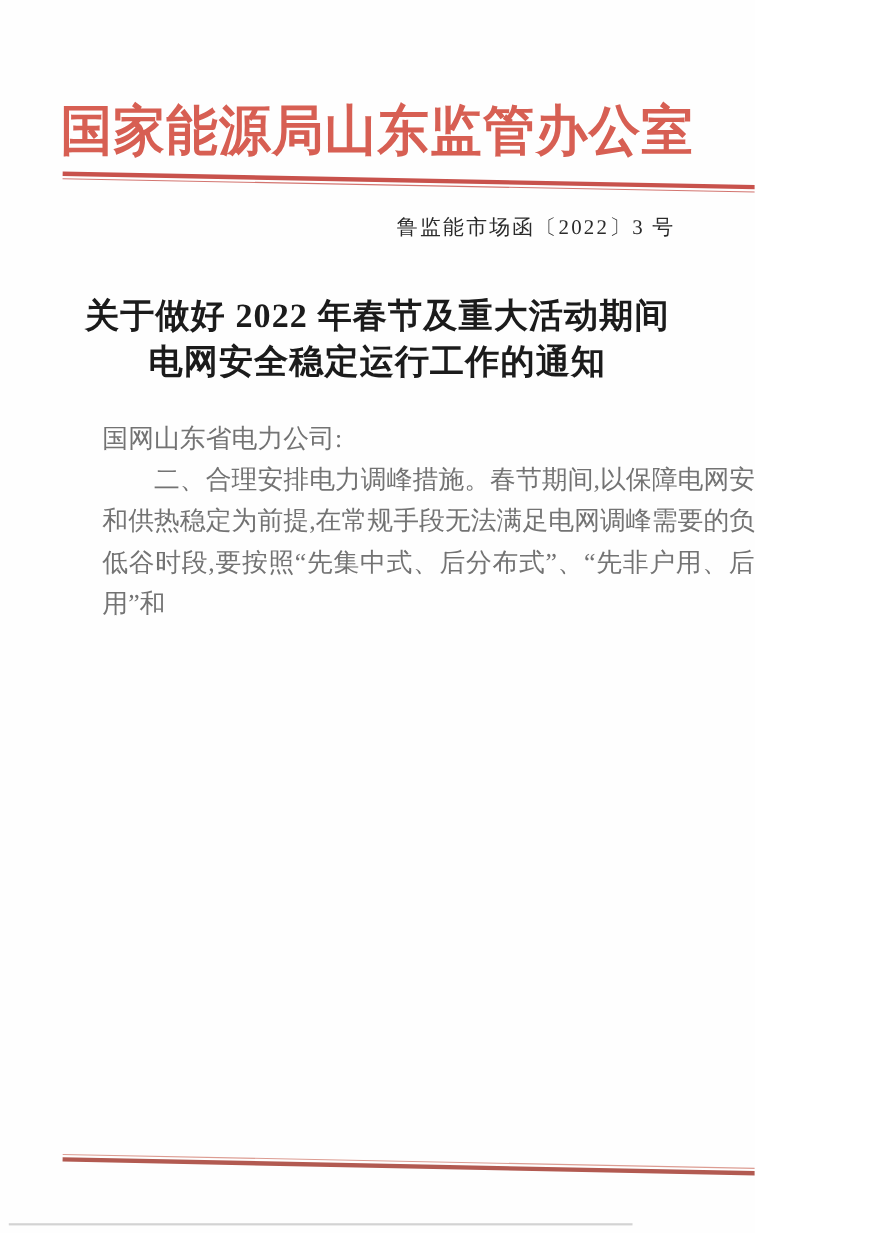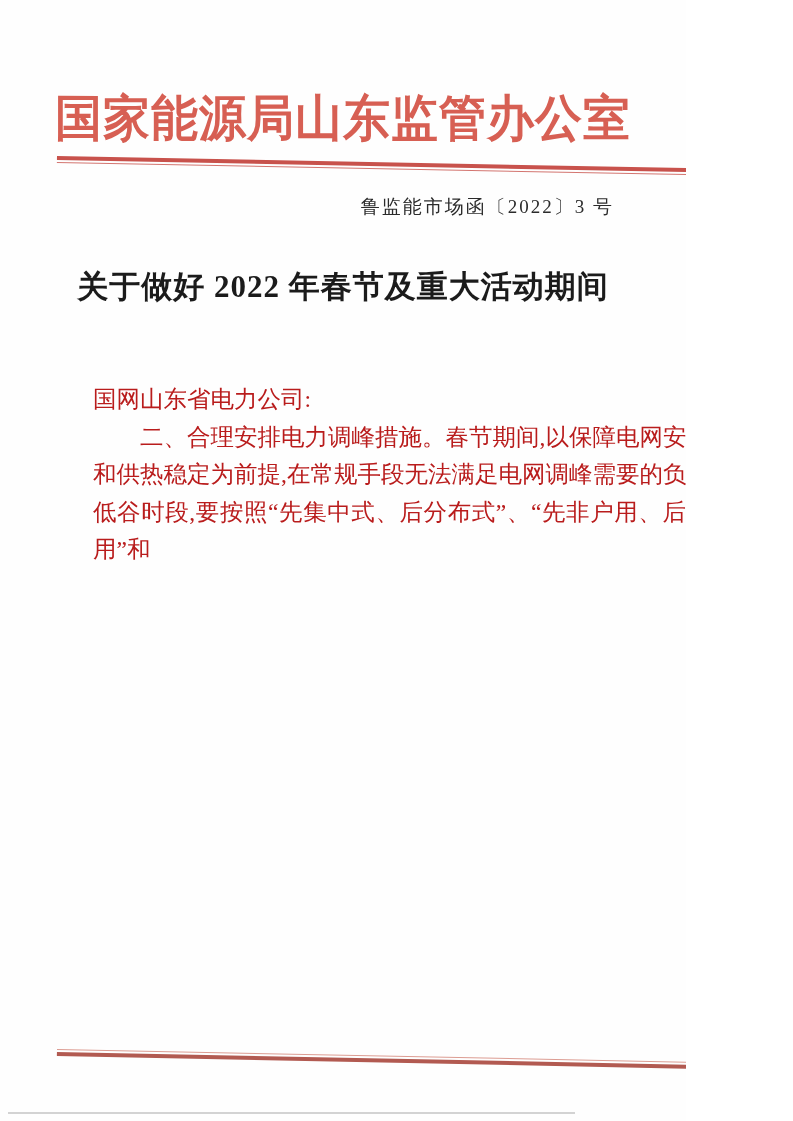--- a/index.html
+++ b/index.html
@@ -74,21 +74,21 @@
   }
   
   .body-text {
     position: absolute;
     top: 381px;
     left: 93px;
     width: 617px;
     font-size: 23.5px;
     line-height: 37.6px;
     text-align: justify;
-    color: #b91c1c;
+    color: #737373;
   }
   .body-text p { margin: 0; }
   .body-text .para { text-indent: 2em; }
   
   .footer-rule {
     position: absolute;
     left: 57px;
     top: 1049px;
     width: 655px;
     transform: rotate(1.15deg);
@@ -124,20 +124,21 @@
   <div class="header-rule">
     <div class="rule-thick"></div>
     <div class="rule-gap"></div>
     <div class="rule-thin"></div>
   </div>
 
   <div class="doc-number">鲁监能市场函〔2022〕3 号</div>
 
   <div class="title">
     <div>关于做好 2022 年春节及重大活动期间</div>
+    <div>电网安全稳定运行工作的通知</div>
   </div>
 
   <div class="body-text">
     <p class="addressee">国网山东省电力公司:</p>
     <p class="para">二、合理安排电力调峰措施。春节期间,以保障电网安全和供热稳定为前提,在常规手段无法满足电网调峰需要的负荷低谷时段,要按照“先集中式、后分布式”、“先非户用、后户用”和</p>
   </div>
 
   <div class="footer-rule">
     <div class="rule-thin"></div>
     <div class="rule-gap"></div>

